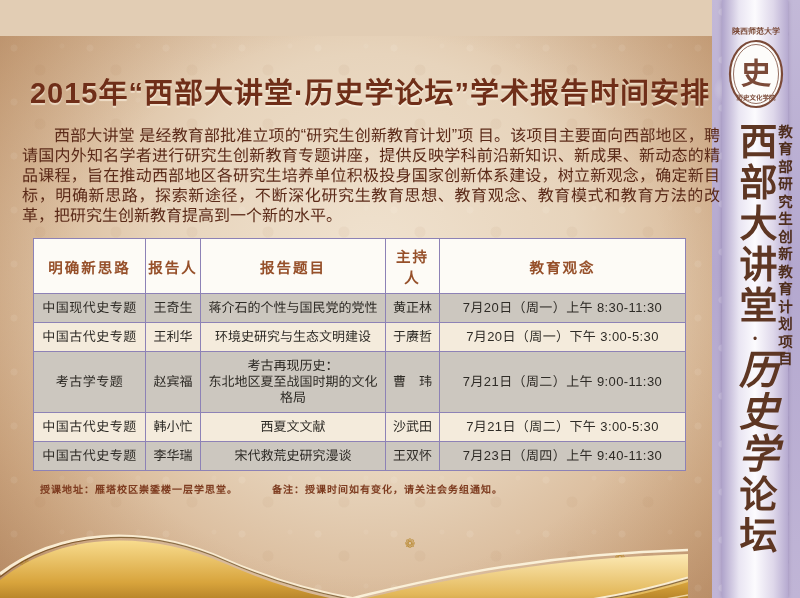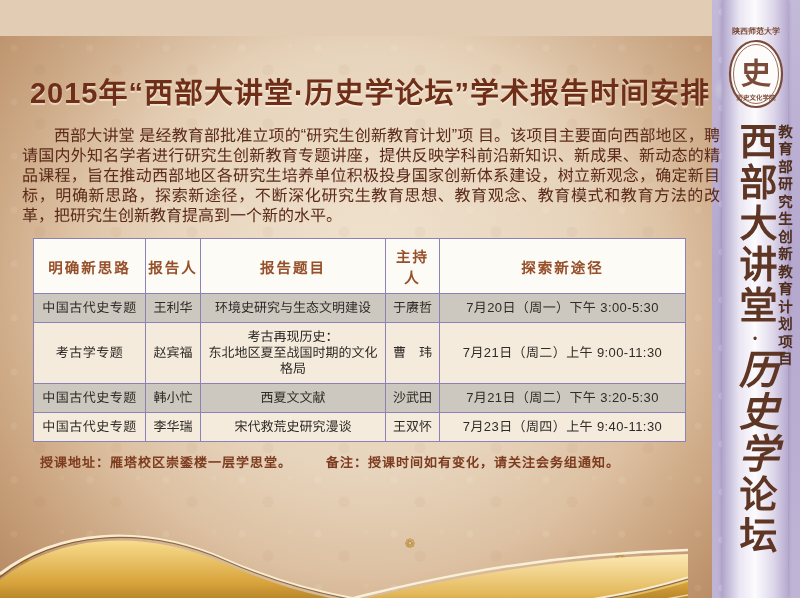--- a/index.html
+++ b/index.html
@@ -54,21 +54,21 @@
     font-size:13px;color:#2e2b26;text-align:center;line-height:16px;
   }
   tbody tr:nth-child(odd) td{background:#ccc7bf;}
   tbody tr:nth-child(even) td{background:#f4ebdc;}
   td.c-title{text-align:left;padding-left:10px;white-space:pre-line;}
   td.c-time{font-size:13.5px;letter-spacing:.4px;color:#1f1c18;}
   td.c-topic{letter-spacing:.5px;}
   
   .note-line{
     position:relative;z-index:2;margin:10px 0 0 40px;
-    font-size:13px;font-weight:bold;color:#7d3b1f;letter-spacing:1px;
+    font-size:10px;font-weight:bold;color:#7d3b1f;letter-spacing:1px;
   }
   .note-sep{display:inline-block;width:34px;}
   
   .waves{position:absolute;left:0;bottom:0;width:688px;height:112px;z-index:1;}
   
   .sidebar{
     position:absolute;right:0;top:0;width:88px;height:598px;overflow:hidden;
     background:
       radial-gradient(circle at 20% 15%, rgba(255,255,255,.35) 0 6px, rgba(255,255,255,0) 16px),
       radial-gradient(circle at 75% 55%, rgba(255,255,255,.28) 0 5px, rgba(255,255,255,0) 14px),
@@ -124,45 +124,52 @@
         <col style="width:185px">
         <col style="width:54px">
         <col style="width:246px">
     </colgroup>
     <thead>
       <tr>
         <th>明确新思路</th>
         <th>报告人</th>
         <th>报告题目</th>
         <th>主持人</th>
-        <th>探索新途径</th>
+        <th>教育观念</th>
       </tr>
     </thead>
     <tbody>
+      <tr>
+        <td class="c-topic">中国现代史专题</td>
+        <td>王奇生</td>
+        <td class="c-title">蒋介石的个性与国民党的党性</td>
+        <td>黄正林</td>
+        <td class="c-time">7月20日（周一）上午 8:30-11:30</td>
+      </tr>
       <tr>
         <td class="c-topic">中国古代史专题</td>
         <td>王利华</td>
         <td class="c-title">环境史研究与生态文明建设</td>
         <td>于赓哲</td>
         <td class="c-time">7月20日（周一）下午 3:00-5:30</td>
       </tr>
       <tr>
         <td class="c-topic">考古学专题</td>
         <td>赵宾福</td>
         <td class="c-title">考古再现历史：
 东北地区夏至战国时期的文化格局</td>
         <td>曹　玮</td>
         <td class="c-time">7月21日（周二）上午 9:00-11:30</td>
       </tr>
       <tr>
         <td class="c-topic">中国古代史专题</td>
         <td>韩小忙</td>
         <td class="c-title">西夏文文献</td>
         <td>沙武田</td>
-        <td class="c-time">7月21日（周二）下午 3:20-5:30</td>
+        <td class="c-time">7月21日（周二）下午 3:00-5:30</td>
       </tr>
       <tr>
         <td class="c-topic">中国古代史专题</td>
         <td>李华瑞</td>
         <td class="c-title">宋代救荒史研究漫谈</td>
         <td>王双怀</td>
         <td class="c-time">7月23日（周四）上午 9:40-11:30</td>
       </tr>
     </tbody>
   </table>

